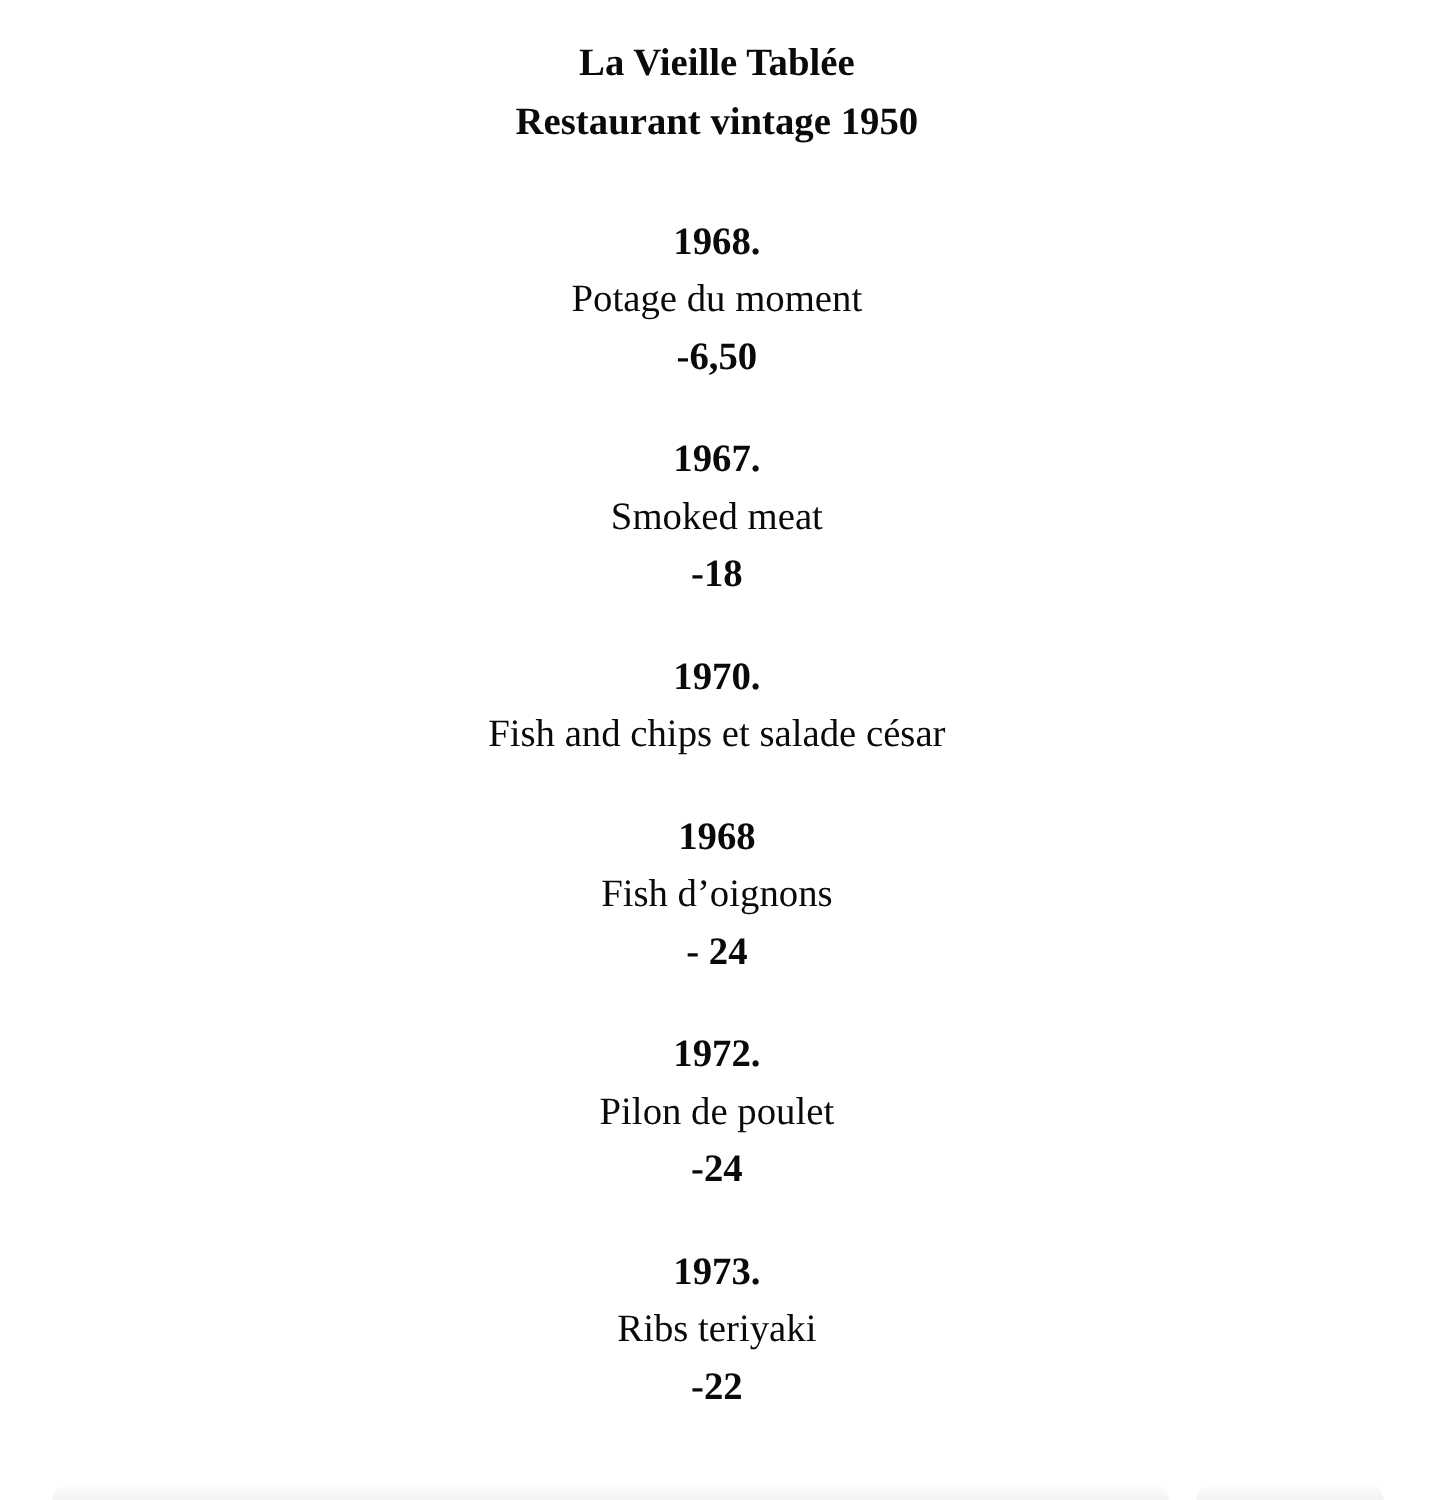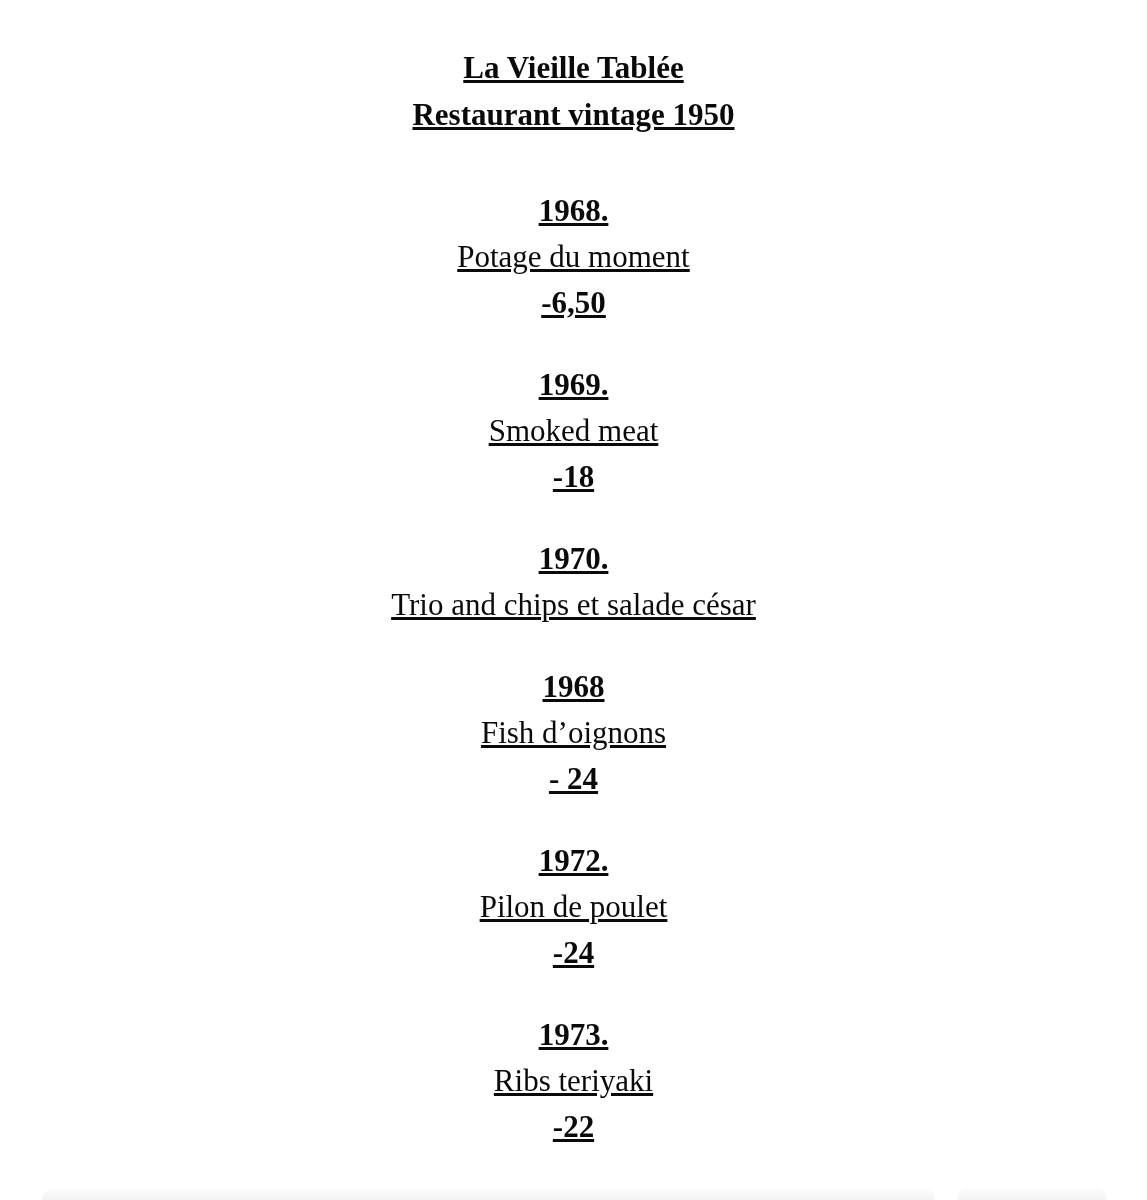--- a/index.html
+++ b/index.html
@@ -11,22 +11,21 @@
     position: relative;
     width: 1147px;
     height: 1200px;
     overflow: hidden;
     background: #ffffff;
     color: #0a0a0a;
     font-family: "Liberation Serif", "DejaVu Serif", serif;
     text-align: center;
   }
   .menu {
-    padding-top: 44px;
-    text-decoration: underline;
+    padding-top: 26px;
   }
   .title-block {
     font-size: 31px;
     line-height: 47px;
     font-weight: bold;
     margin-bottom: 50px;
   }
   .menu-items {
     font-size: 31px;
   }
@@ -73,28 +72,28 @@
     </div>
 
     <div class="menu-items" id="menu-items">
     <div class="menu-item">
       <div class="item-year">1968.</div>
       <div class="item-name">Potage du moment</div>
       <div class="item-price">-6,50</div>
     </div>
 
     <div class="menu-item">
-      <div class="item-year">1969.</div>
+      <div class="item-year">1967.</div>
       <div class="item-name">Smoked meat</div>
       <div class="item-price">-18</div>
     </div>
 
     <div class="menu-item">
       <div class="item-year">1970.</div>
-      <div class="item-name">Trio and chips et salade césar</div>
+      <div class="item-name">Fish and chips et salade césar</div>
     </div>
 
     <div class="menu-item">
       <div class="item-year">1968</div>
       <div class="item-name">Fish d’oignons</div>
       <div class="item-price">- 24</div>
     </div>
 
     <div class="menu-item">
       <div class="item-year">1972.</div>

